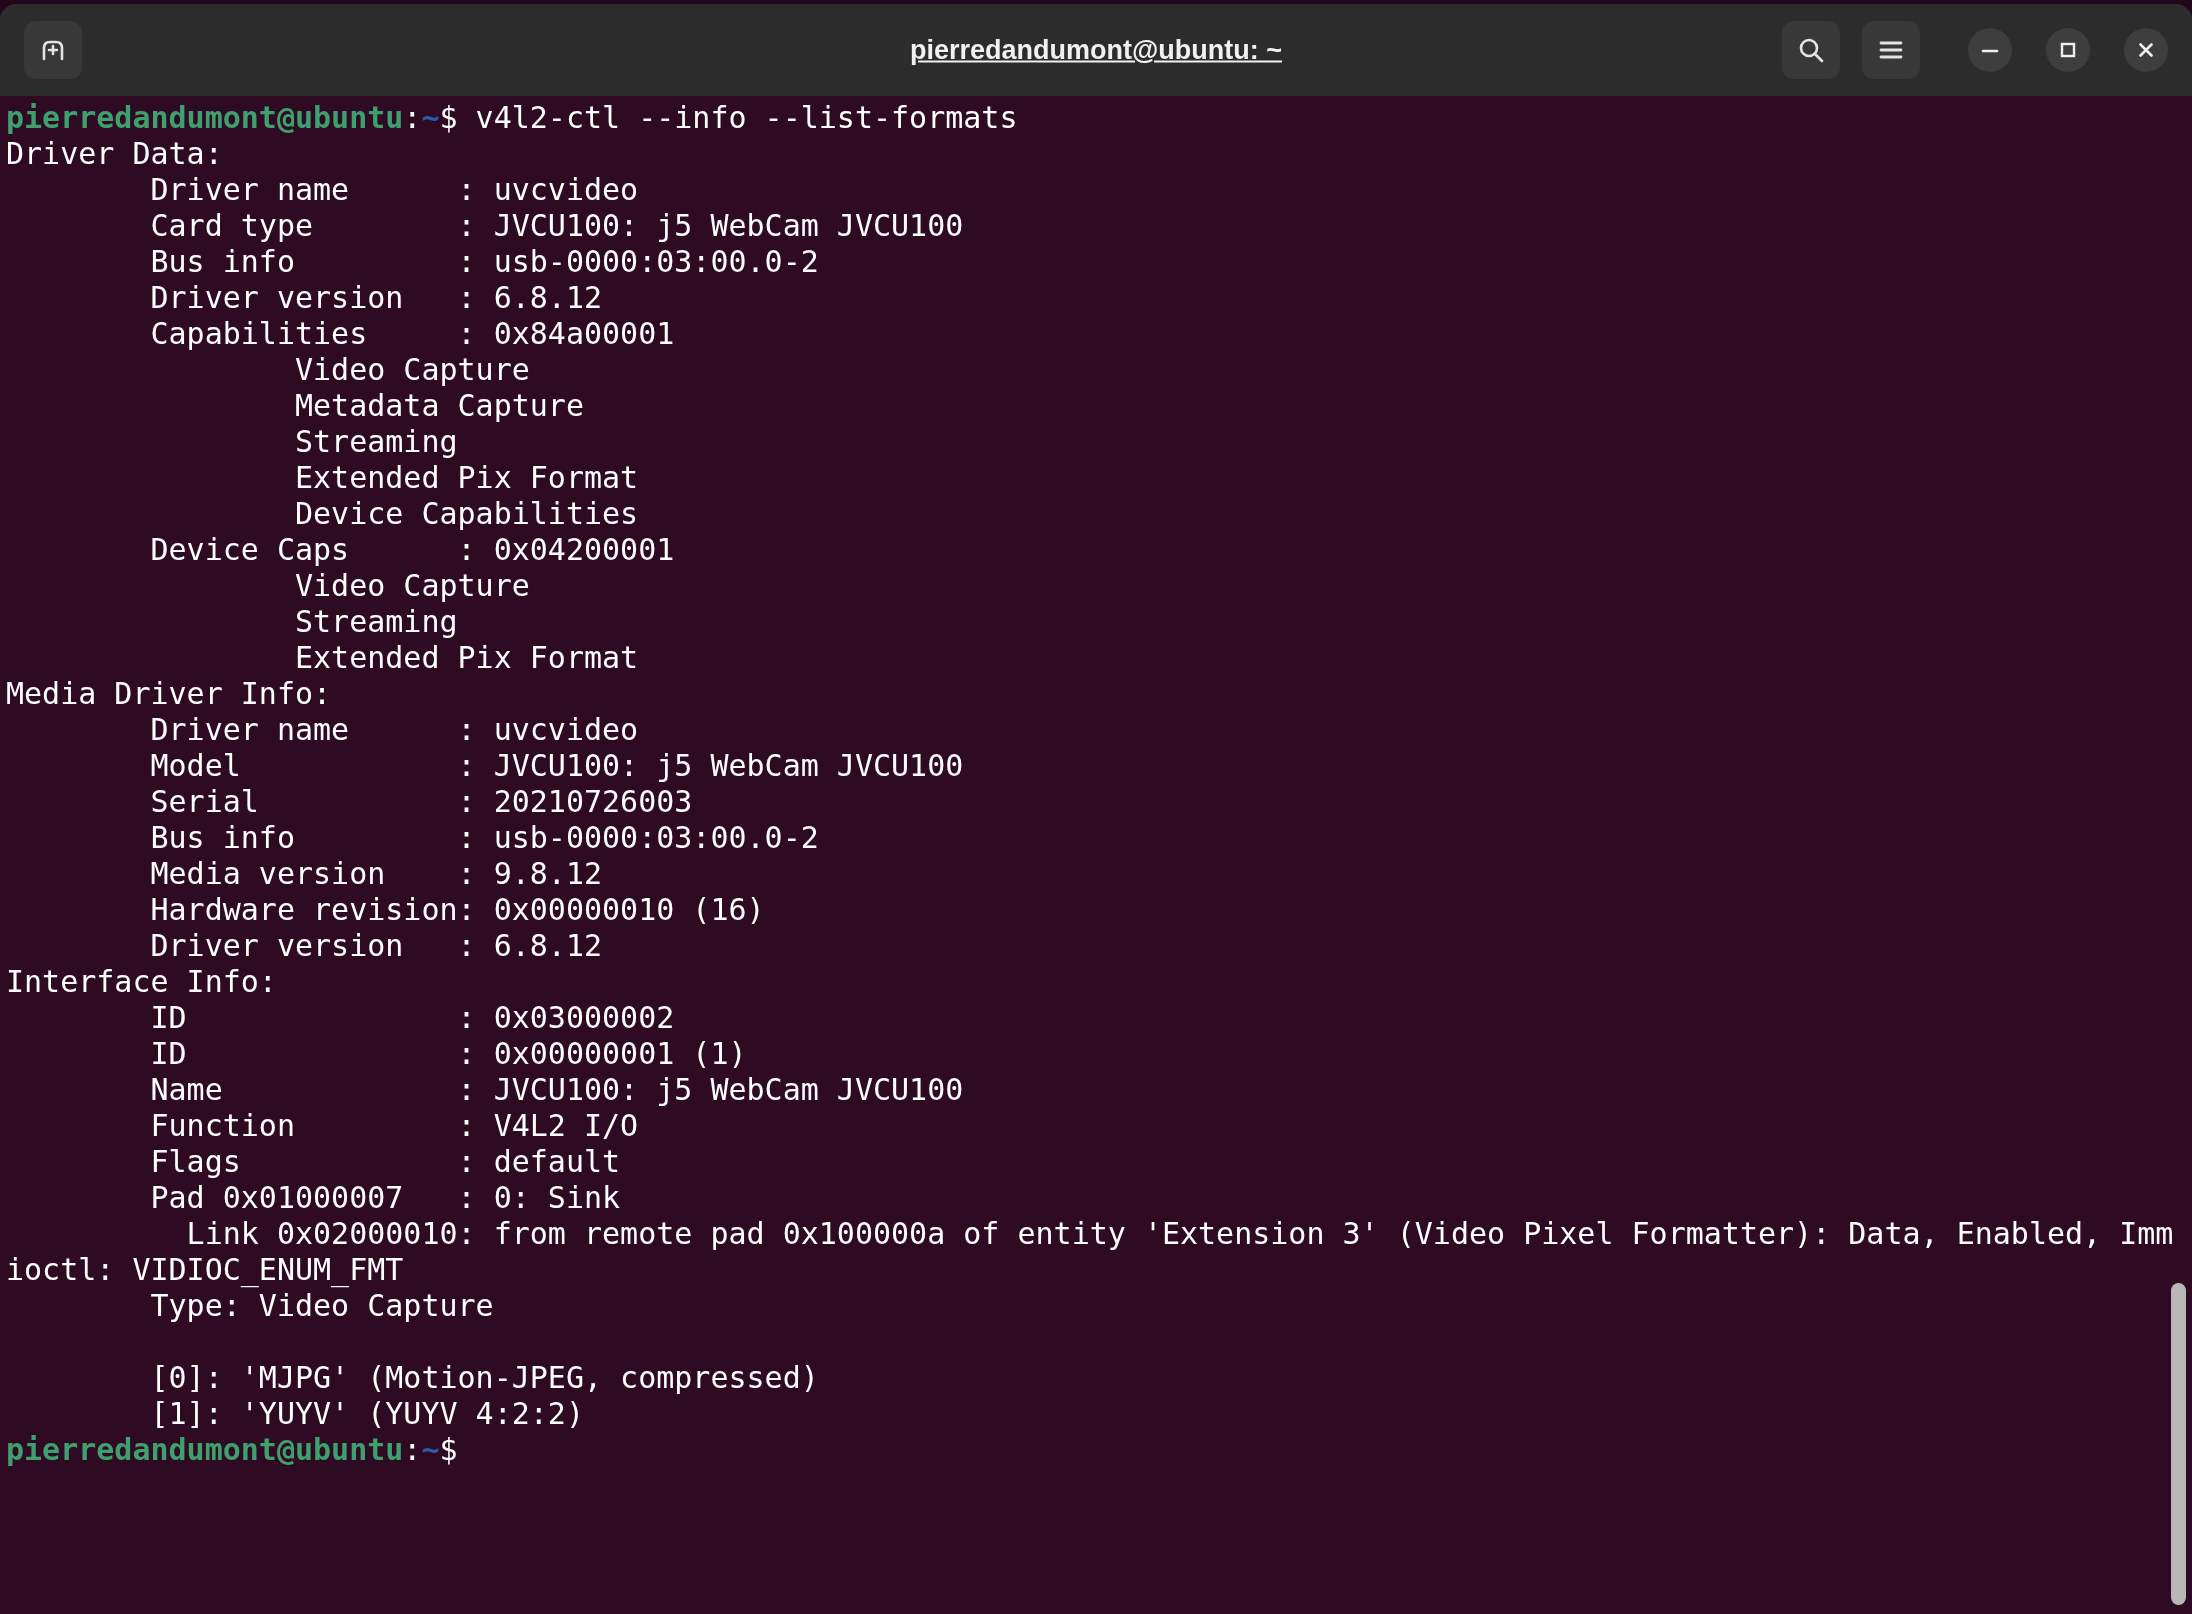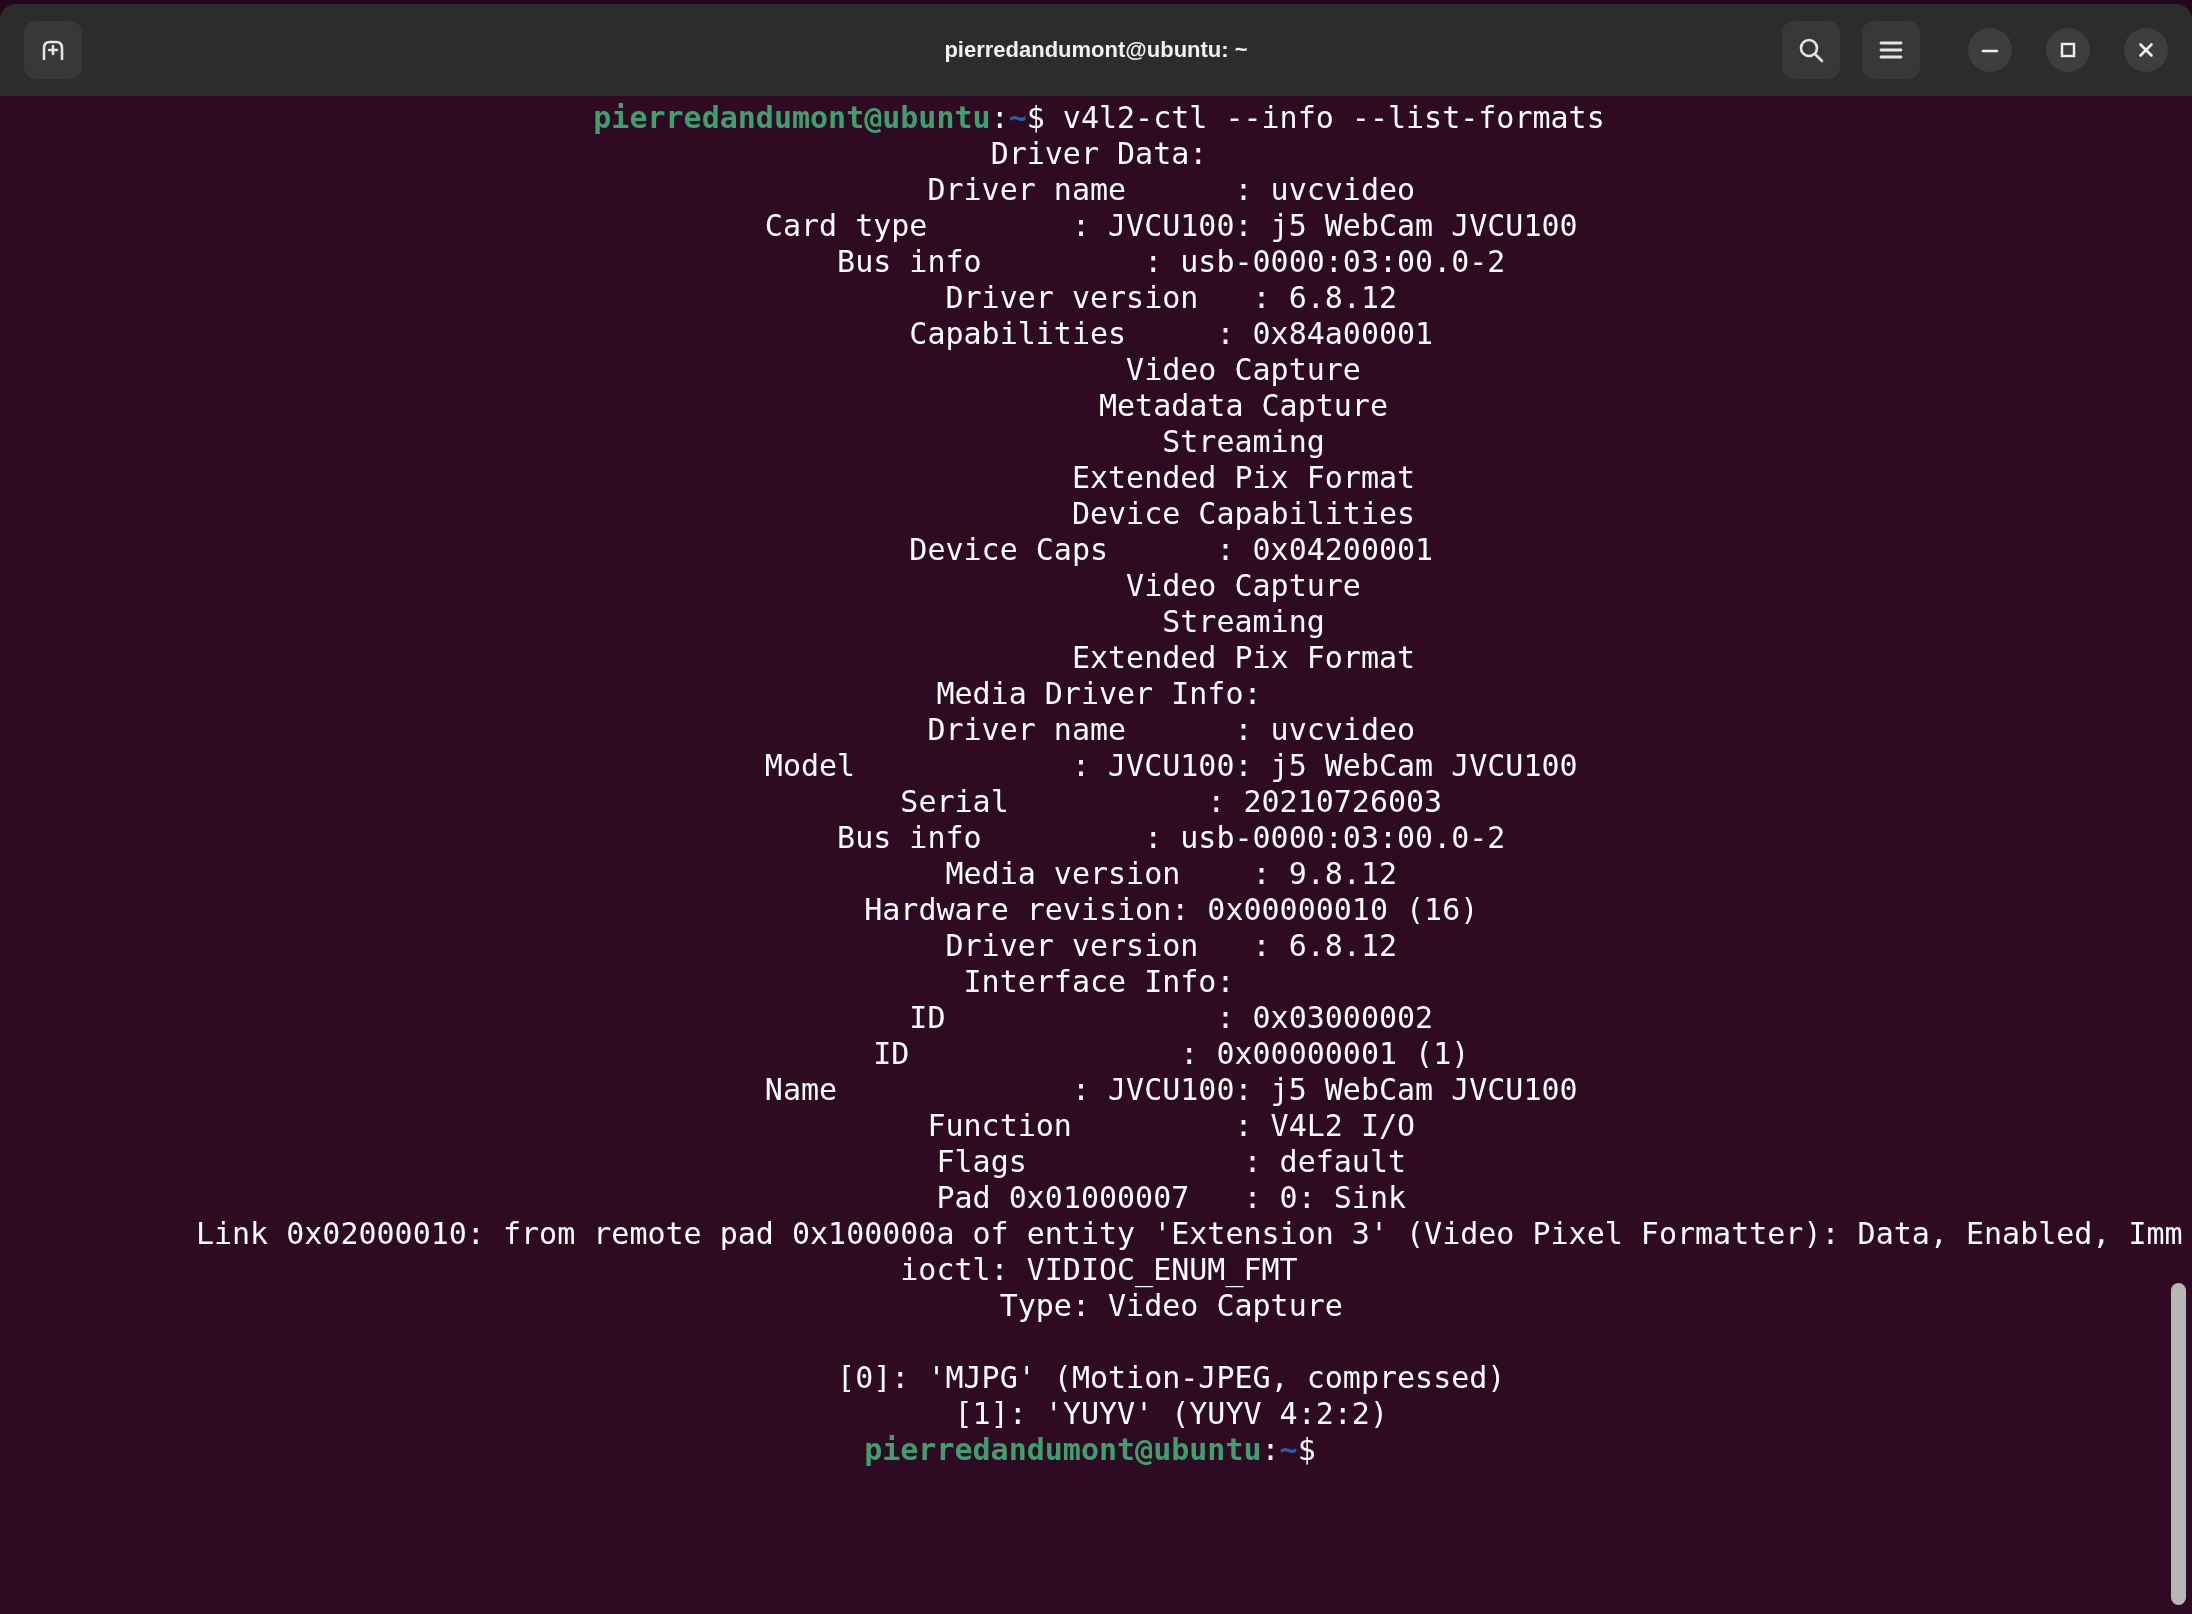--- a/index.html
+++ b/index.html
@@ -25,36 +25,36 @@
   .titlebar {
     height:92px; flex:0 0 92px; background:var(--header-bg);
     display:flex; align-items:center; padding:0 24px; position:relative;
   }
   .sq-btn {
     width:58px; height:58px; border-radius:12px; background:var(--button-bg);
     display:flex; align-items:center; justify-content:center; border:none; cursor:pointer;
   }
   .win-title {
     position:absolute; left:50%; top:50%; transform:translate(-50%,-50%);
-    font-family:"Liberation Sans", sans-serif; font-weight:bold; font-size:22px;
-    color:var(--title-fg); white-space:nowrap;
+    font-family:"Liberation Sans", sans-serif; font-weight:bold; font-size:27px;
+    color:var(--title-fg); white-space:nowrap;text-decoration:underline;
   }
   .controls { margin-left:auto; display:flex; align-items:center; }
   .controls .sq-btn { margin-left:22px; }
   .circle-btn {
     width:44px; height:44px; border-radius:50%; background:var(--circle-bg);
     display:flex; align-items:center; justify-content:center; border:none; cursor:pointer;
     margin-left:34px;
   }
   .circle-btn.first { margin-left:48px; }
   .terminal {
     flex:1 1 auto; background:var(--terminal-bg); position:relative;
     padding:4px 0 0 6px;
     font-family:"DejaVu Sans Mono", monospace; font-size:30px; line-height:36px;
-    color:var(--fg); overflow:hidden;text-align:center;
+    color:var(--fg); overflow:hidden;
   }
   .tline { white-space:pre; height:36px; }
   .c-fg { color:var(--fg); }
   .c-green { color:var(--green); font-weight:bold; }
   .c-blue { color:var(--blue); font-weight:bold; }
   .scroll-thumb {
     position:absolute; right:6px; top:1187px; width:15px; height:322px;
     background:var(--scrollbar); border-radius:8px;
   }
   svg { display:block; }

